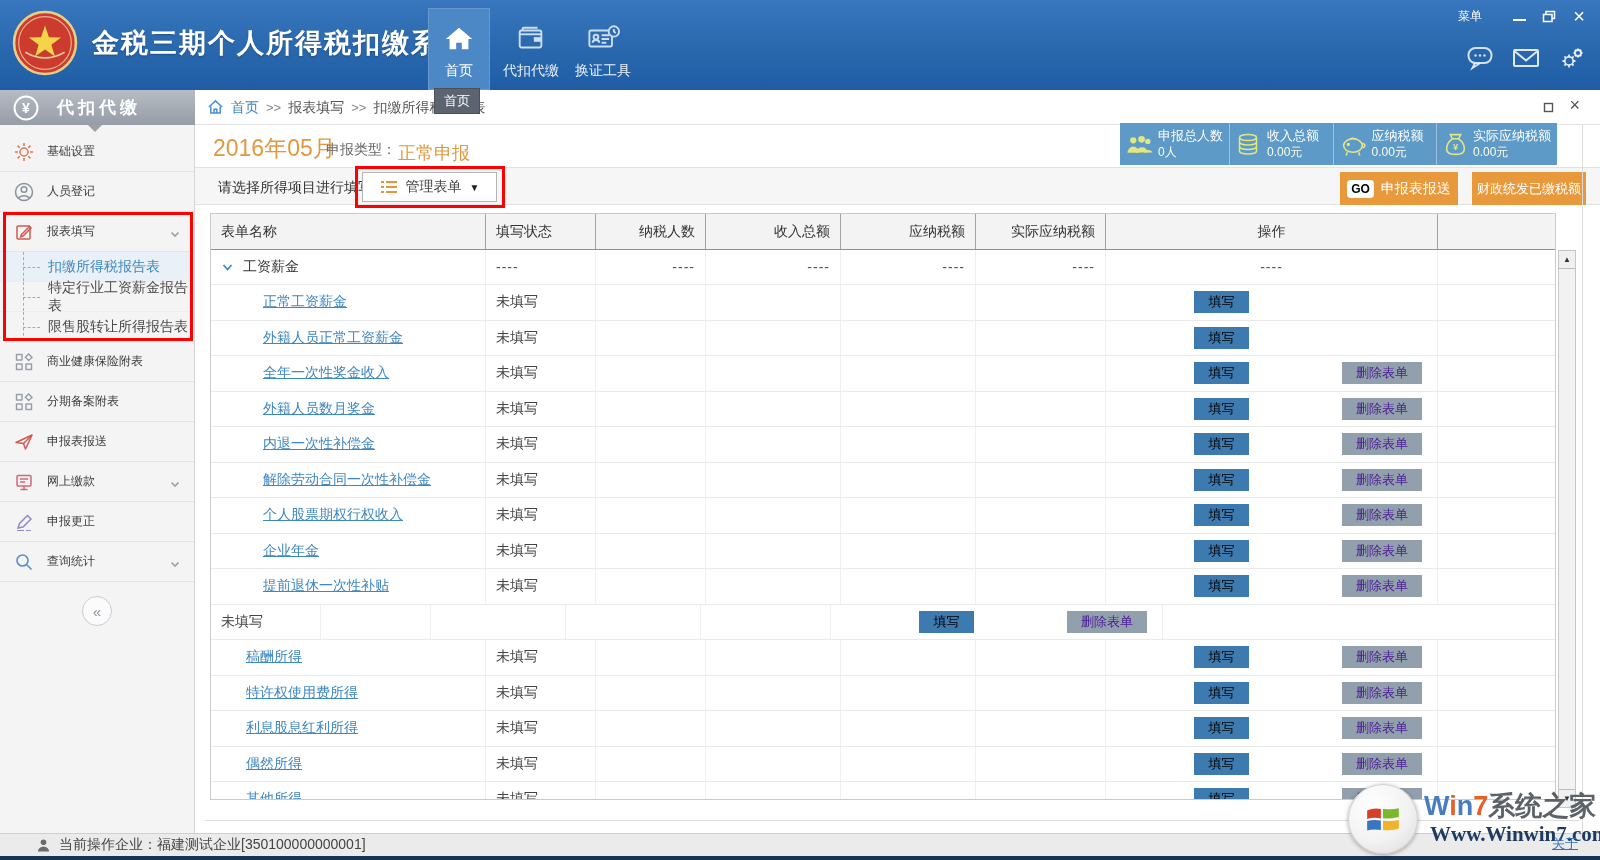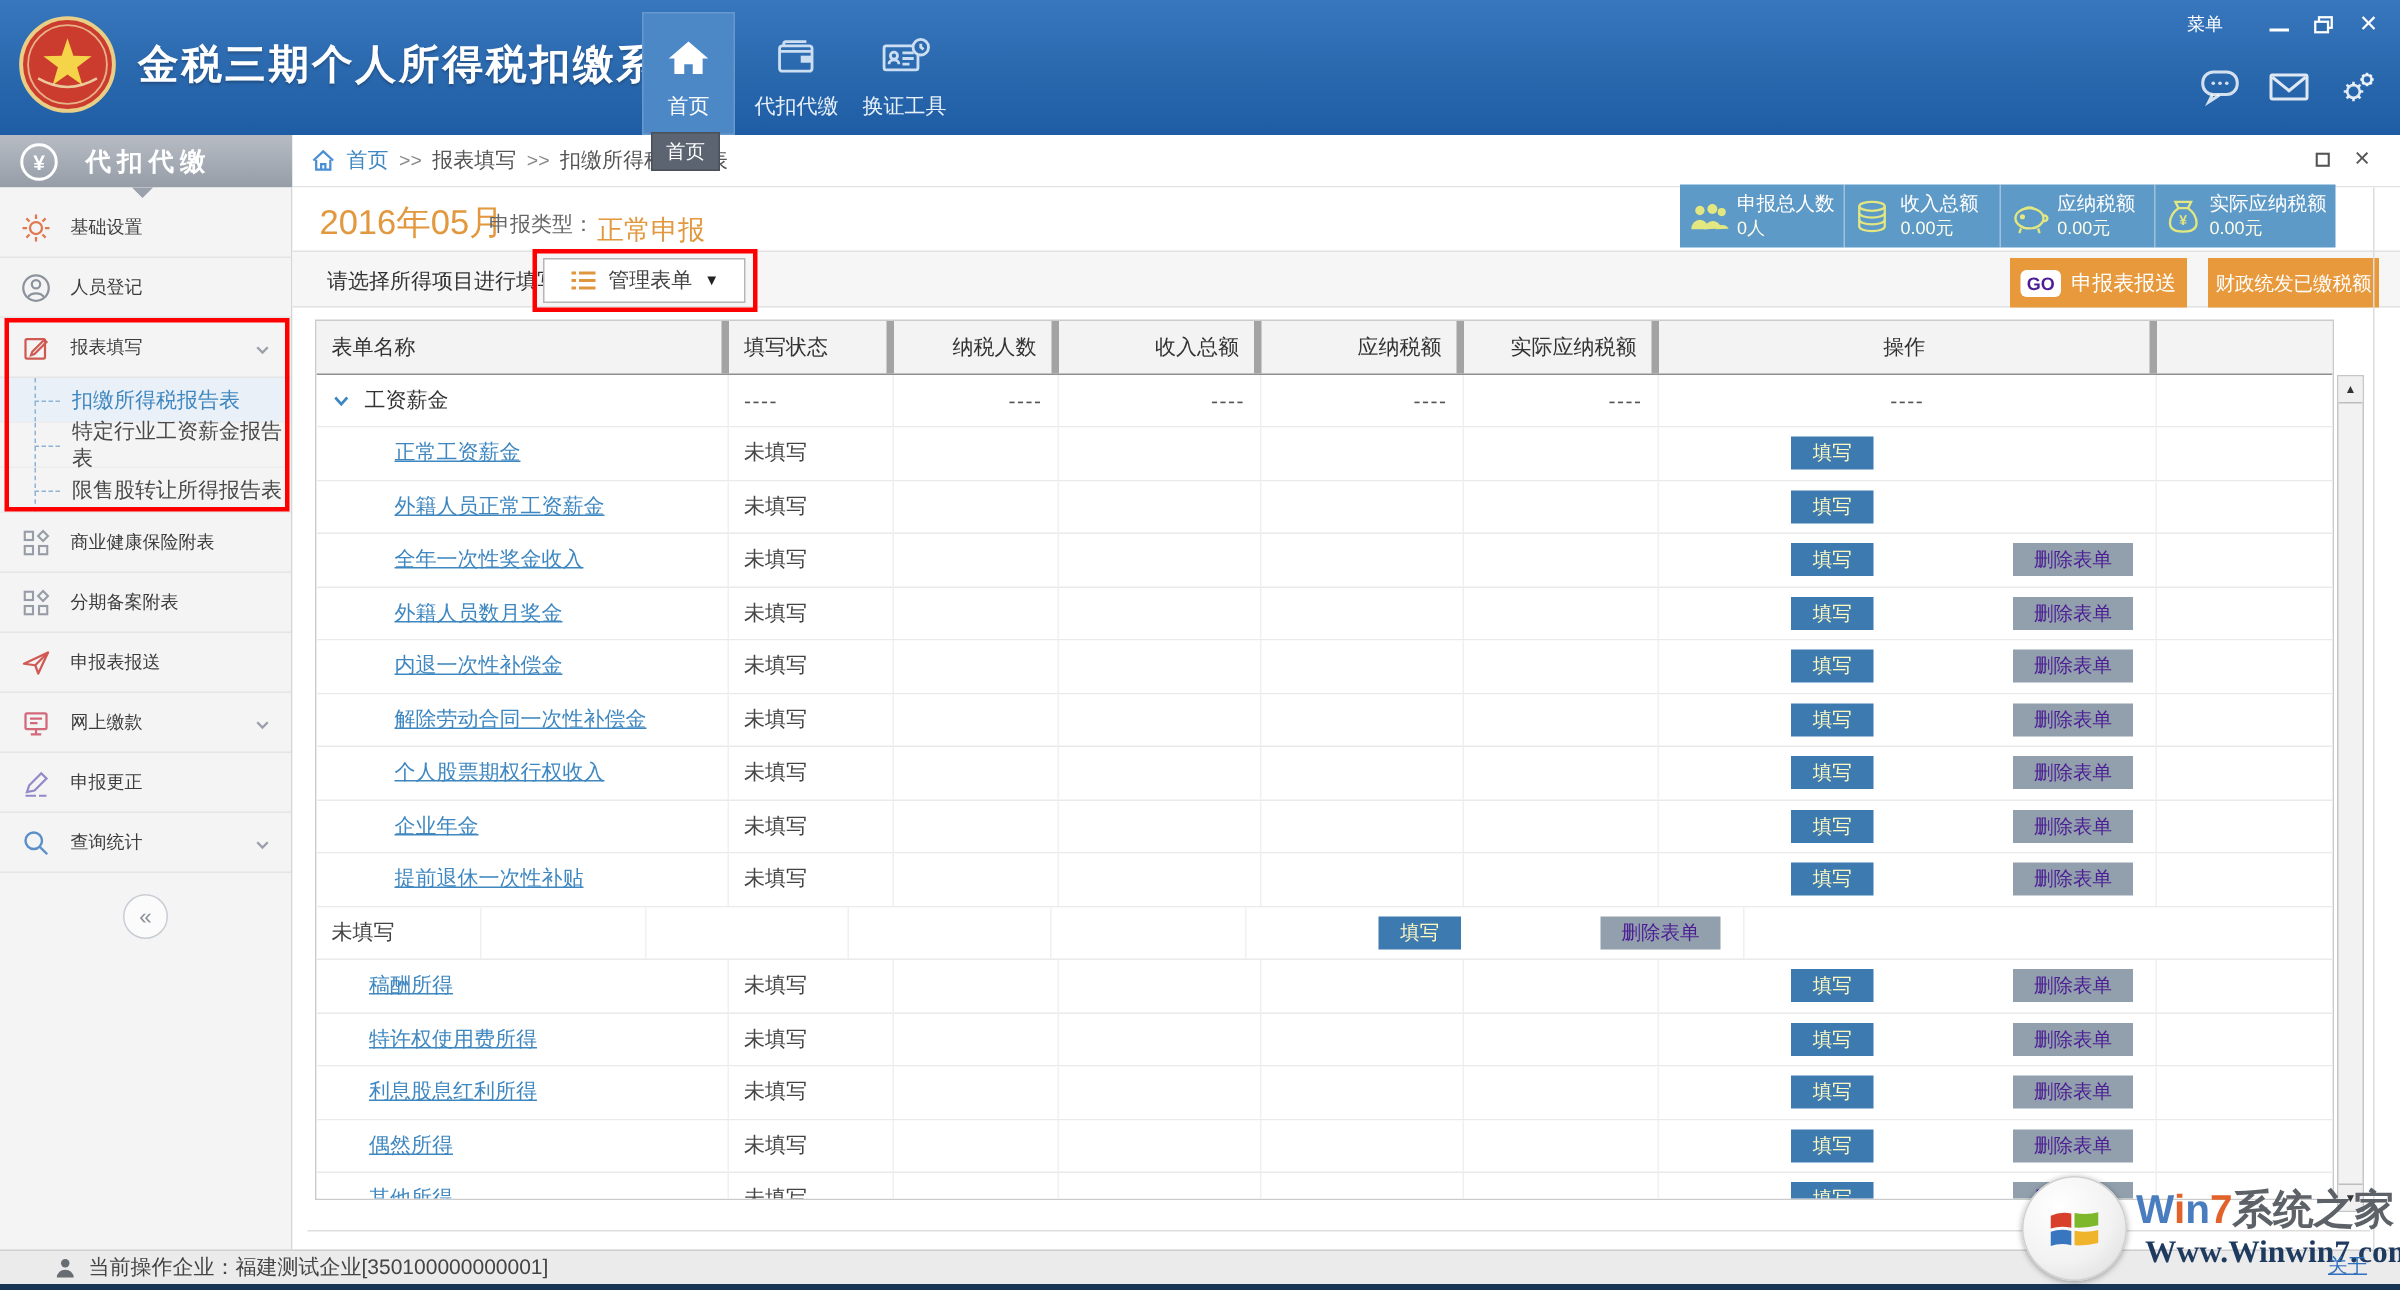--- a/index.html
+++ b/index.html
@@ -81,30 +81,30 @@
   #toolbar{position:absolute;left:0;top:42px;width:1405px;height:38px;background:#f6f6f6;
     border-top:1px solid #e2e2e2;border-bottom:1px solid #e2e2e2;}
   #prompt{position:absolute;left:23px;top:11px;font-size:14px;color:#333;}
   #manage-btn{position:absolute;left:167px;top:4px;width:135px;height:30px;background:#fff;
     border:1px solid #b5b5b5;display:flex;align-items:center;justify-content:center;cursor:pointer;}
   #manage-btn .mic{margin-right:8px;display:flex;}
   #manage-btn .mlb{font-size:14px;color:#444;}
   #manage-btn .mcaret{font-size:10px;color:#222;margin-left:8px;}
   #go-btn{position:absolute;left:1145px;top:4px;width:118px;height:33px;background:#e8993c;border:none;
     color:#fff;font-size:14px;display:flex;align-items:center;justify-content:center;cursor:pointer;}
-  .go-badge{background:#fff;color:#4c1d95;font-weight:bold;font-size:12px;border-radius:4px;
+  .go-badge{background:#fff;color:#000000;font-weight:bold;font-size:12px;border-radius:4px;
     padding:2px 4px;margin-right:7px;}
   #finance-btn{position:absolute;left:1277px;top:4px;width:114px;height:33px;background:#e8993c;border:none;
     color:#fff;font-size:13px;cursor:pointer;}
 
   
   #table-wrap{position:absolute;left:15px;top:88px;width:1346px;height:587px;overflow:hidden;
     border:1px solid #cbcbcb;}
   #table-head{height:36px;background:#f3f3f3;border-bottom:1px solid #8f8f8f;display:flex;}
-  .th{font-size:14px;color:#333;padding:0 10px;border-right:5px solid #a3a3a3;height:100%;
+  .th{font-size:14px;color:#333;padding:0 10px;border-right:1px solid #a3a3a3;height:100%;
     display:flex;align-items:center;}
   .trow{height:35.5px;border-bottom:1px solid #eaeaea;display:flex;background:#fff;}
   .trow.group{height:35px;}
   .td{height:100%;display:flex;align-items:center;padding:0 10px;border-right:1px solid #f0f0f0;
     font-size:14px;color:#444;}
   .col-name{width:275px;}
   .col-status{width:110px;}
   .col-tax{width:110px;justify-content:flex-end;}
   .col-inc{width:135px;justify-content:flex-end;}
   .col-app{width:135px;justify-content:flex-end;}
@@ -112,21 +112,21 @@
   .col-op{width:332px;}
   .col-extra{flex:1;border-right:none;}
   .th.col-op{justify-content:center;}
   .td.col-op.center{justify-content:center;}
   .grp-chev{margin-right:9px;display:flex;}
   .grp-name{color:#333;}
   .dash{color:#555;letter-spacing:1px;}
   .flink{color:#3f87c0;text-decoration:underline;cursor:pointer;}
   .trow.lvl-sub .col-name{padding-left:52px;}
   .trow.lvl-top .col-name{padding-left:35px;}
-  .btn-fill{width:55px;height:22px;background:#3d7ab0;color:#fef9c3;font-size:13px;border:none;
+  .btn-fill{width:55px;height:22px;background:#3d7ab0;color:#000000;font-size:13px;border:none;
     margin-left:78px;cursor:pointer;}
   .btn-del{width:80px;height:22px;background:#91a0ac;color:#4c1d95;font-size:13px;border:none;
     margin-left:93px;cursor:pointer;}
 
   #vscroll{position:absolute;left:1363px;top:125px;width:18px;height:558px;background:#f2f2f2;
     border:1px solid #c6c6c6;display:flex;flex-direction:column;}
   .sc-btn{height:18px;display:flex;align-items:center;justify-content:center;font-size:8px;color:#333;
     background:#f0f0f0;cursor:pointer;}
   .sc-btn.up{border-bottom:1px solid #bdbdbd;}
   .sc-btn.down{border-top:1px solid #bdbdbd;margin-top:auto;}

